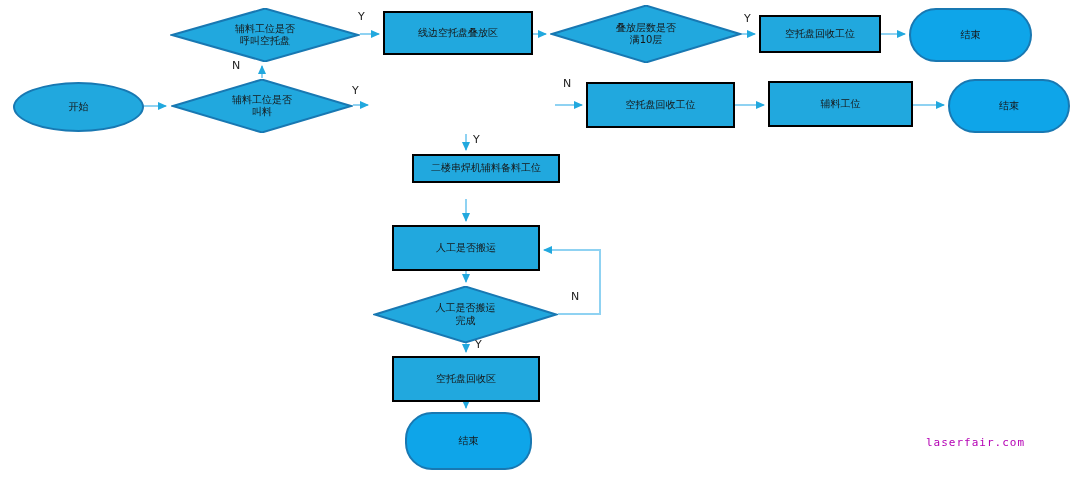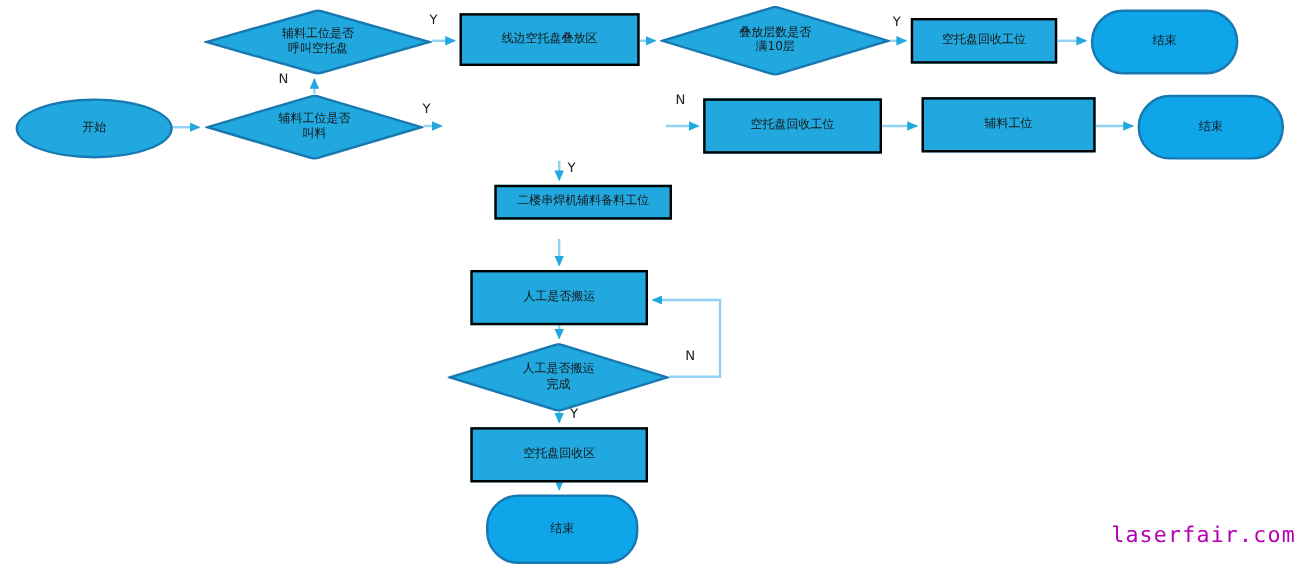--- a/index.html
+++ b/index.html
@@ -16,21 +16,21 @@
   }
   .rect{background:#21a8de;border:2px solid #000000;box-sizing:border-box;}
   .stadium{background:#0ea5e9;border:2px solid #1878b2;box-sizing:border-box;border-radius:27px;}
   .ellipse{background:#21a8de;border:2px solid #1878b2;box-sizing:border-box;border-radius:50%;}
   .diamond{background:transparent;}
   .dsvg{position:absolute;left:0;top:0;width:100%;height:100%;z-index:1;}
   .dsvg polygon{fill:#21a8de;stroke:#1878b2;stroke-width:2;vector-effect:non-scaling-stroke;}
   .elabel{position:absolute;font-size:11px;color:#222;font-weight:500;z-index:3;}
   #watermark{
     position:absolute;left:926px;top:436px;font-family:"DejaVu Sans Mono","Liberation Mono",monospace;
-    font-size:18px;letter-spacing:1px;color:#b400b4;font-weight:500;z-index:3;
+    font-size:11px;letter-spacing:1px;color:#b400b4;font-weight:500;z-index:3;
   }
 </style>
 </head>
 <body>
 
 <div id="canvas">
 
   <svg class="edges" width="1080" height="478">
     <defs>
       <marker id="ah" markerUnits="userSpaceOnUse" markerWidth="10" markerHeight="8" refX="8" refY="4" orient="auto">

